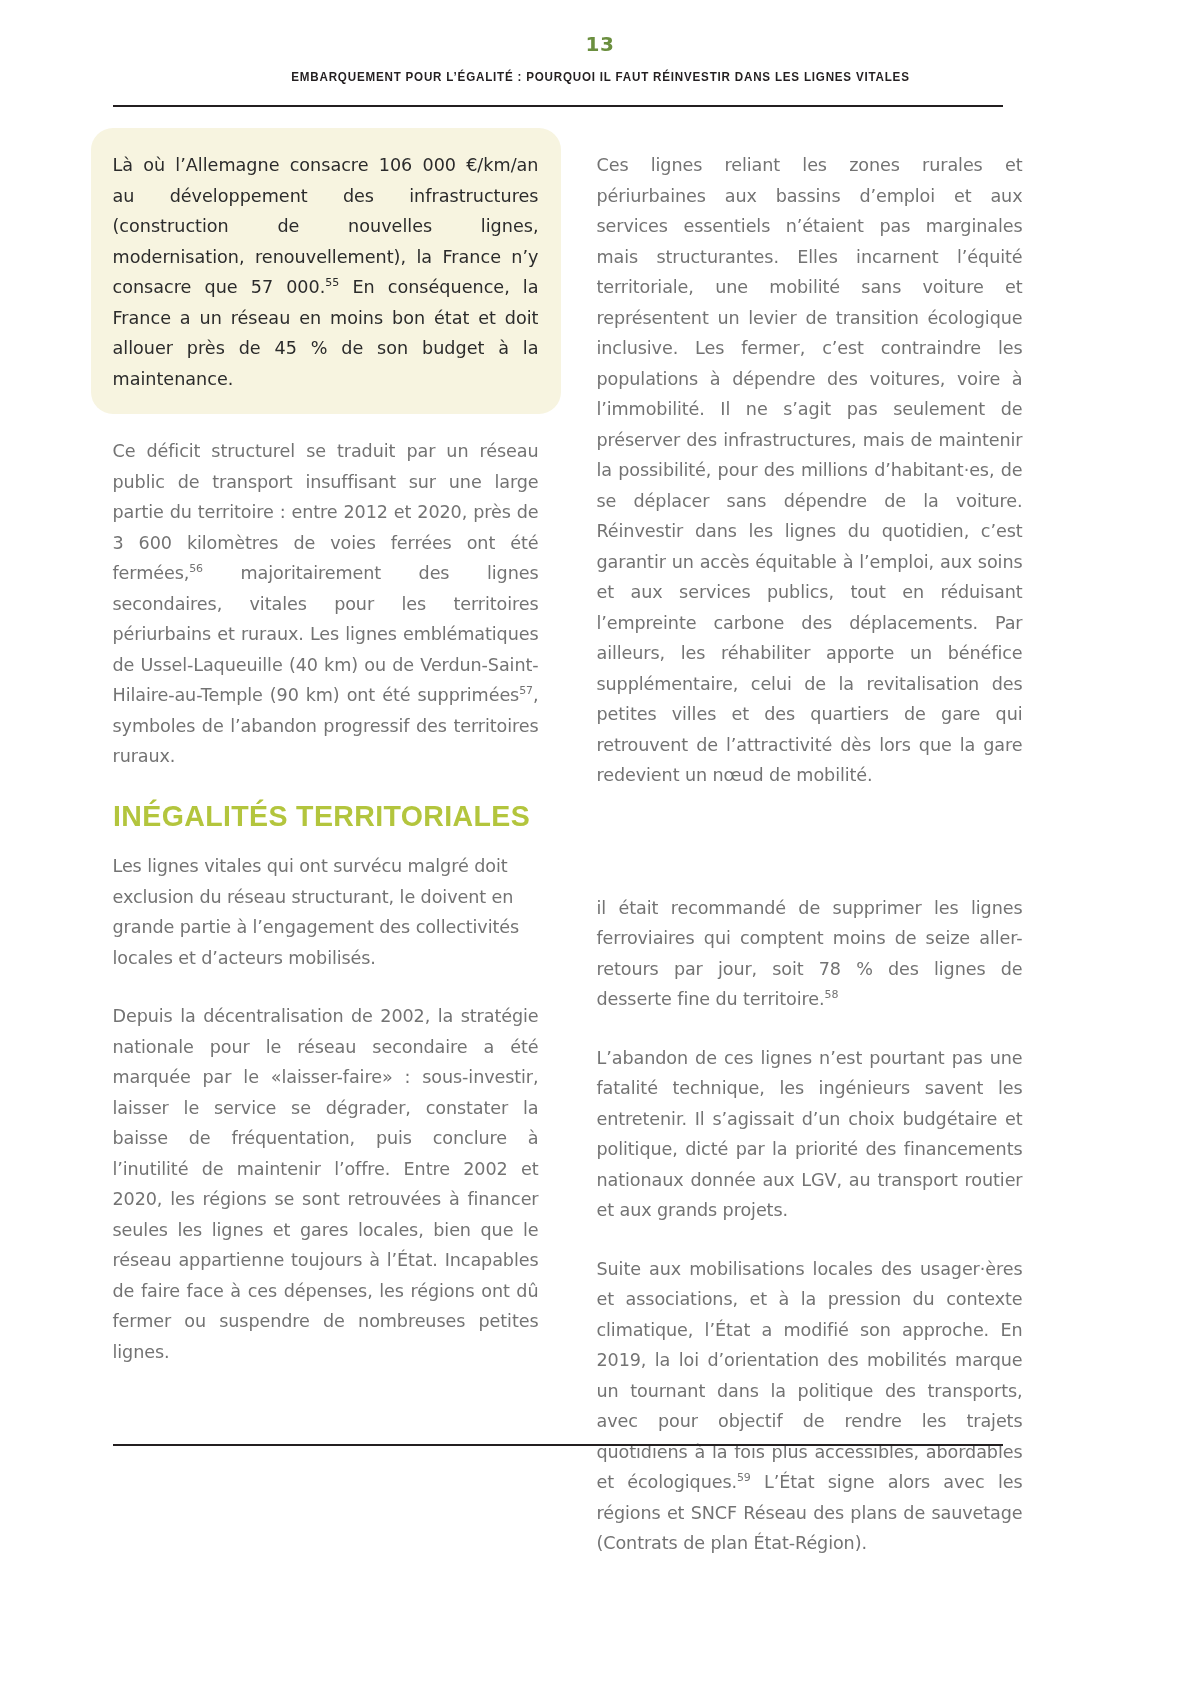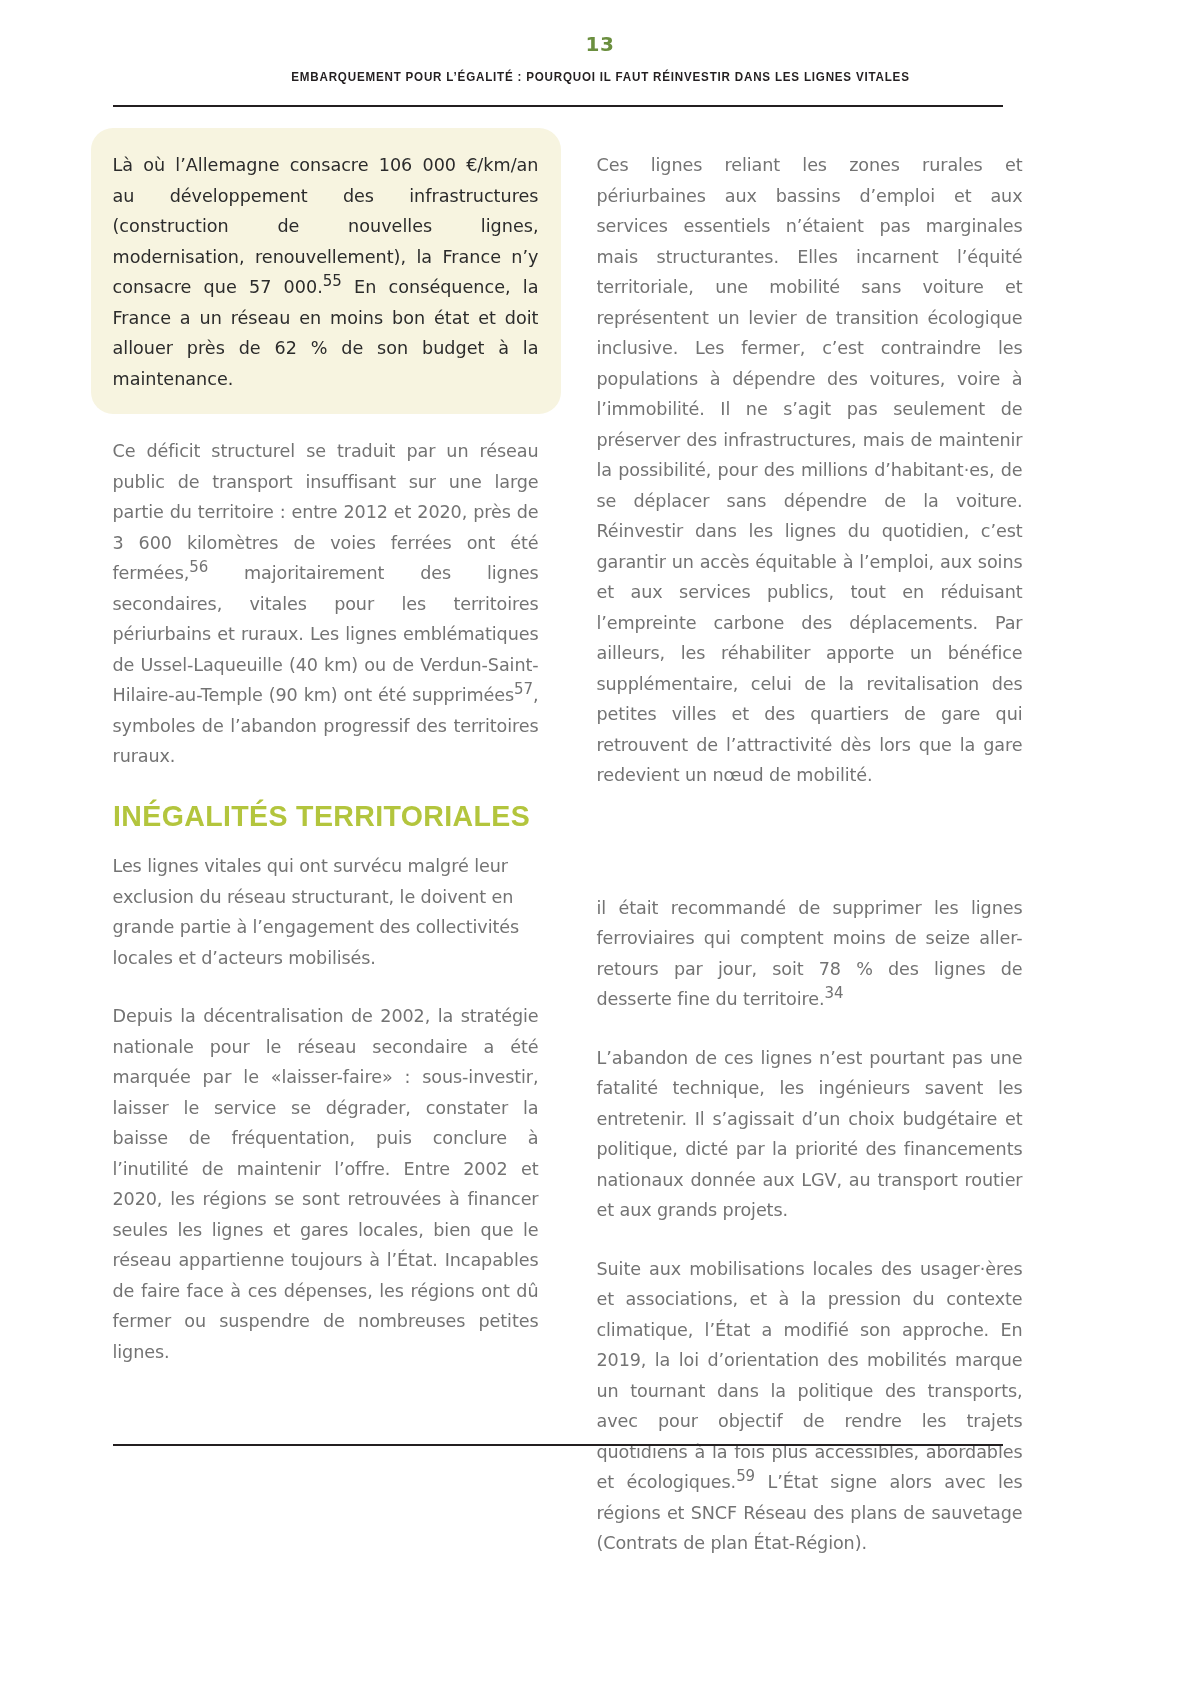--- a/index.html
+++ b/index.html
@@ -86,21 +86,21 @@
     text-align: justify;
     text-justify: inter-word;
     color: #737373;
     letter-spacing: -0.1px;
     hyphens: none;
   }
   p.body.last { margin-bottom: 0; }
   p.body.nojust { text-align: left; }
 
   sup {
-    font-size: 15px;
+    font-size: 11px;
     vertical-align: super;
     line-height: 0;
   }
 
   
   .callout {
     background: #f7f4e0;
     border-radius: 22px;
     padding: 22px 22px 20px 22px;
     margin: -22px -22px 22px -22px;
@@ -143,40 +143,40 @@
     <div class="running-title">EMBARQUEMENT POUR L’ÉGALITÉ :  POURQUOI IL FAUT RÉINVESTIR DANS LES LIGNES VITALES</div>
   </div>
 
   <div class="rule-top"></div>
 
   <div class="columns">
 
     <div class="col">
 
       <div class="callout">
-        <p><span>Là où l’Allemagne consacre 106 000 €/km/an au développement des infrastructures (construction de nouvelles lignes, modernisation, renouvellement), la France n’y consacre que 57 000.</span><sup>55</sup><span> En conséquence, la France a un réseau en moins bon état et doit allouer près de 62 % de son budget à la maintenance.</span></p>
+        <p><span>Là où l’Allemagne consacre 106 000 €/km/an au développement des infrastructures (construction de nouvelles lignes, modernisation, renouvellement), la France n’y consacre que 57 000.</span><sup>55</sup><span> En conséquence, la France a un réseau en moins bon état et doit allouer près de 45 % de son budget à la maintenance.</span></p>
       </div>
 
       <p class="body"><span>Ce déficit structurel se traduit par un réseau public de transport insuffisant sur une large partie du territoire : entre 2012 et 2020, près de 3 600 kilomètres de voies ferrées ont été fermées,</span><sup>56</sup><span> majoritairement des lignes secondaires, vitales pour les territoires périurbains et ruraux. Les lignes emblématiques de Ussel-Laqueuille (40 km) ou de Verdun-Saint-Hilaire-au-Temple (90 km) ont été supprimées</span><sup>57</sup><span>, symboles de l’abandon progressif des territoires ruraux.</span></p>
 
       <h2 class="section-heading">INÉGALITÉS TERRITORIALES</h2>
 
-      <p class="body nojust">Les lignes vitales qui ont survécu malgré leur exclusion du réseau structurant, le doivent en grande partie à l’engagement des collectivités locales et d’acteurs mobilisés.</p>
+      <p class="body nojust">Les lignes vitales qui ont survécu malgré doit exclusion du réseau structurant, le doivent en grande partie à l’engagement des collectivités locales et d’acteurs mobilisés.</p>
 
       <p class="body">Depuis la décentralisation de 2002, la stratégie nationale pour le réseau secondaire a été marquée par le «laisser-faire» : sous-investir, laisser le service se dégrader, constater la baisse de fréquentation, puis conclure à l’inutilité de maintenir l’offre. Entre 2002 et 2020, les régions se sont retrouvées à financer seules les lignes et gares locales, bien que le réseau appartienne toujours à l’État. Incapables de faire face à ces dépenses, les régions ont dû fermer ou suspendre de nombreuses petites lignes.</p>
 
     </div>
 
     <div class="col">
 
       <p class="body">Ces lignes reliant les zones rurales et périurbaines aux bassins d’emploi et aux services essentiels n’étaient pas marginales mais structurantes. Elles incarnent l’équité territoriale, une mobilité sans voiture et représentent un levier de transition écologique inclusive. Les fermer, c’est contraindre les populations à dépendre des voitures, voire à l’immobilité. Il ne s’agit pas seulement de préserver des infrastructures, mais de maintenir la possibilité, pour des millions d’habitant·es, de se déplacer sans dépendre de la voiture. Réinvestir dans les lignes du quotidien, c’est garantir un accès équitable à l’emploi, aux soins et aux services publics, tout en réduisant l’empreinte carbone des déplacements. Par ailleurs, les réhabiliter apporte un bénéfice supplémentaire, celui de la revitalisation des petites villes et des quartiers de gare qui retrouvent de l’attractivité dès lors que la gare redevient un nœud de mobilité.</p>
 
       <div class="spacer-heading"></div>
 
-      <p class="body"><span>il était recommandé de supprimer les lignes ferroviaires qui comptent moins de seize aller-retours par jour, soit 78 % des lignes de desserte fine du territoire.</span><sup>34</sup></p>
+      <p class="body"><span>il était recommandé de supprimer les lignes ferroviaires qui comptent moins de seize aller-retours par jour, soit 78 % des lignes de desserte fine du territoire.</span><sup>58</sup></p>
 
       <p class="body">L’abandon de ces lignes n’est pourtant pas une fatalité technique, les ingénieurs savent les entretenir. Il s’agissait d’un choix budgétaire et politique, dicté par la priorité des financements nationaux donnée aux LGV, au transport routier et aux grands projets.</p>
 
       <p class="body last"><span>Suite aux mobilisations locales des usager·ères et associations, et à la pression du contexte climatique, l’État a modifié son approche. En 2019, la loi d’orientation des mobilités marque un tournant dans la politique des transports, avec pour objectif de rendre les trajets quotidiens à la fois plus accessibles, abordables et écologiques.</span><sup>59</sup><span> L’État signe alors avec les régions et SNCF Réseau des plans de sauvetage (Contrats de plan État-Région).</span></p>
     </div>
 
   </div>
 
   <div class="rule-bottom"></div>
 

